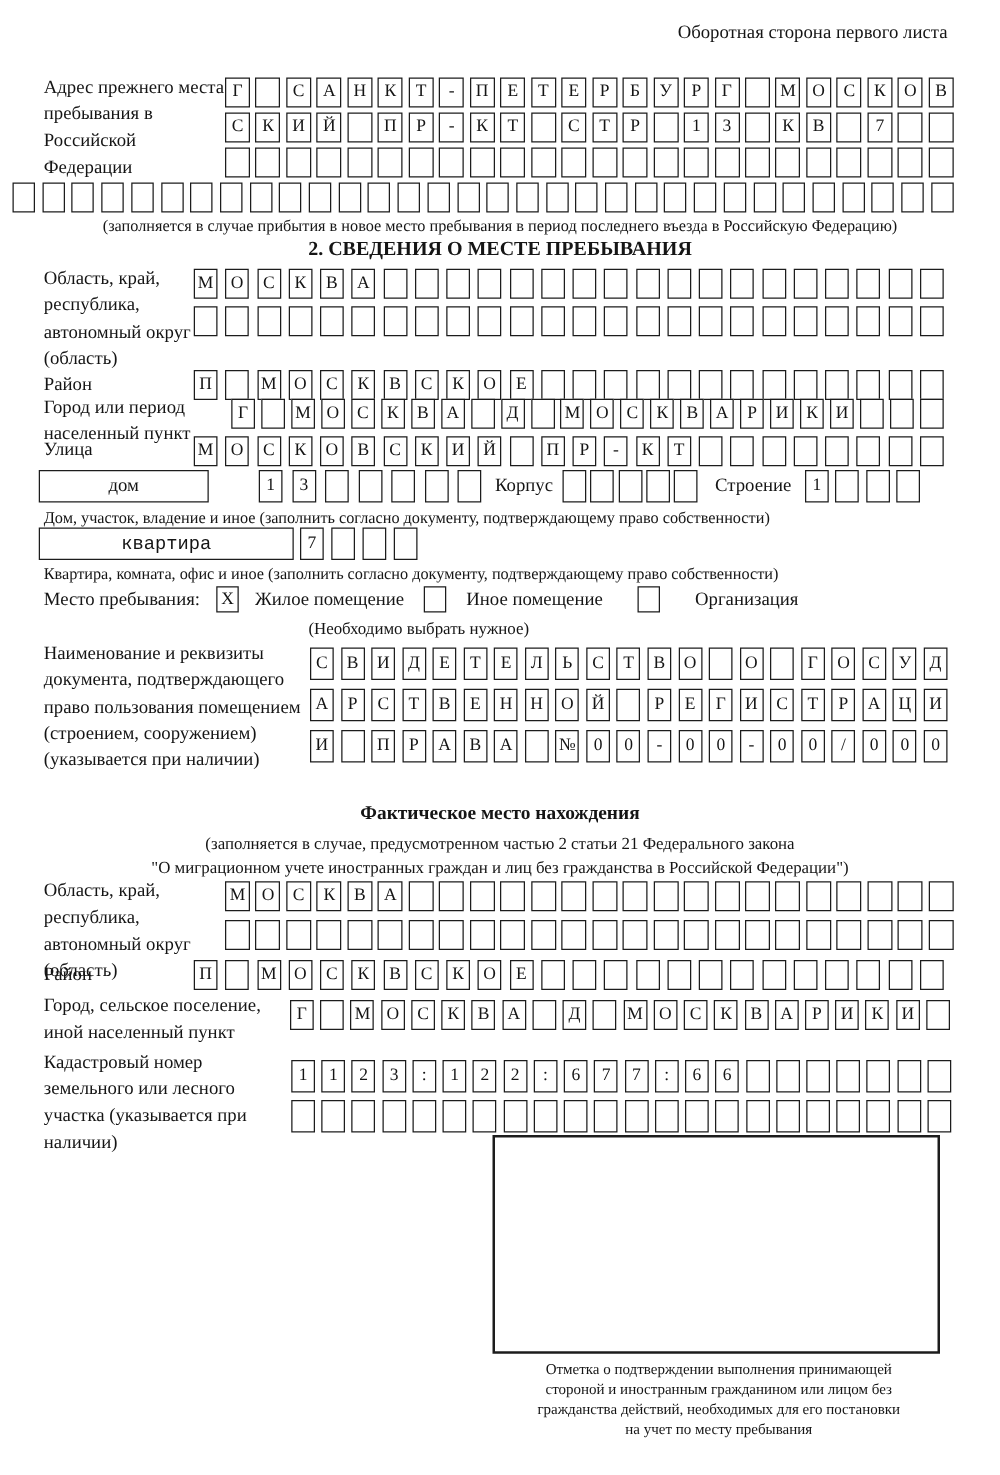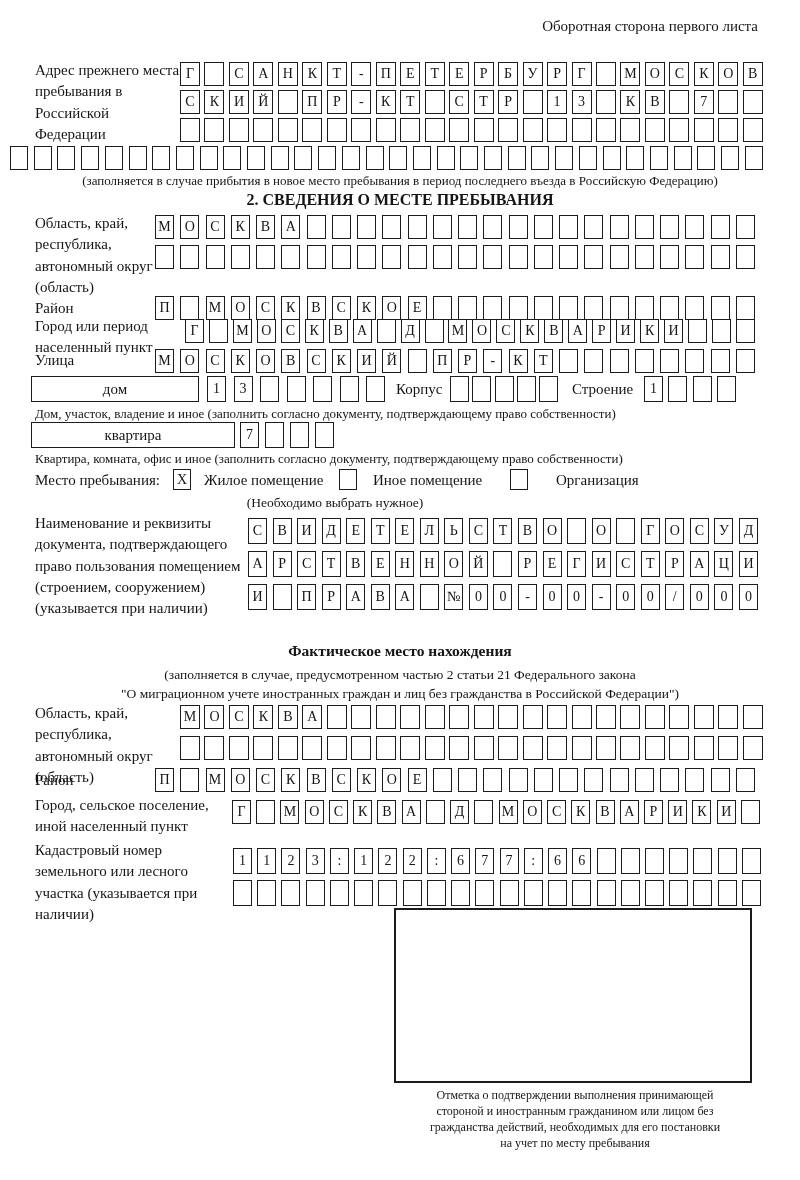--- a/index.html
+++ b/index.html
@@ -294,21 +294,21 @@
       <div class="cell"></div>
       <div class="cell"></div>
       <div class="cell"></div>
       <div class="cell"></div>
       <div class="cell"></div>
       <div class="cell"></div>
       <div class="cell"></div>
       <div class="cell"></div>
     </div>
 
-  <div class="widebox" style="left:31px; top:376px; width:168px;">дом</div>
+  <div class="widebox" style="left:31px; top:376px; width:136px;">дом</div>
   <div class="cells h26" style="left:207px; top:376px; width:178px;">
       <div class="cell">1</div>
       <div class="cell">3</div>
       <div class="cell"></div>
       <div class="cell"></div>
       <div class="cell"></div>
       <div class="cell"></div>
       <div class="cell"></div>
     </div>
   <div class="abs lbl" style="left:396px; top:379px;">Корпус</div>
@@ -321,21 +321,21 @@
     </div>
   <div class="abs lbl" style="left:572px; top:379px;">Строение</div>
   <div class="cells h26" style="left:644px; top:376px; width:92px;">
       <div class="cell">1</div>
       <div class="cell"></div>
       <div class="cell"></div>
       <div class="cell"></div>
     </div>
   <div class="abs cap" style="left:35px; top:406px;">Дом, участок, владение и иное (заполнить согласно документу, подтверждающему право собственности)</div>
 
-  <div class="widebox" style="left:31px; top:422px; width:204px;">квартира</div>
+  <div class="widebox" style="left:31px; top:422px; width:204px;font-family:Liberation Mono, monospace;">квартира</div>
   <div class="cells h26" style="left:240px; top:422px; width:94px;">
       <div class="cell">7</div>
       <div class="cell"></div>
       <div class="cell"></div>
       <div class="cell"></div>
     </div>
   <div class="abs cap" style="left:35px; top:451px;">Квартира, комната, офис и иное (заполнить согласно документу, подтверждающему право собственности)</div>
 
   <div class="abs lbl" style="left:35px; top:470px;">Место пребывания:</div>
   <div class="checkbox" style="left:173px; top:469px;">X</div>

